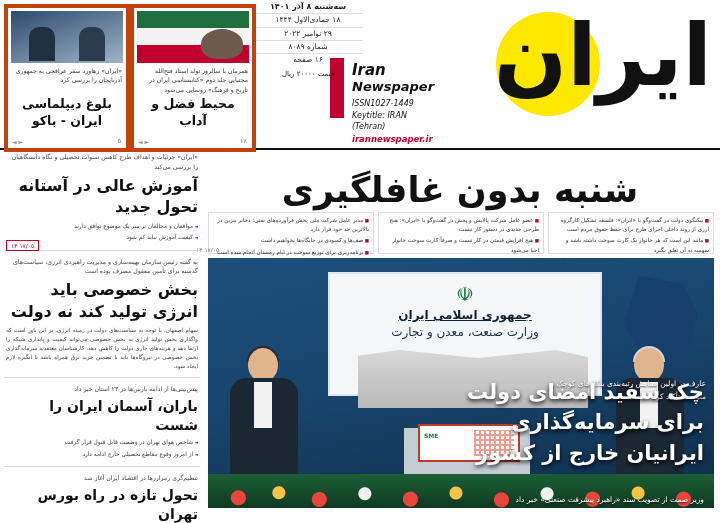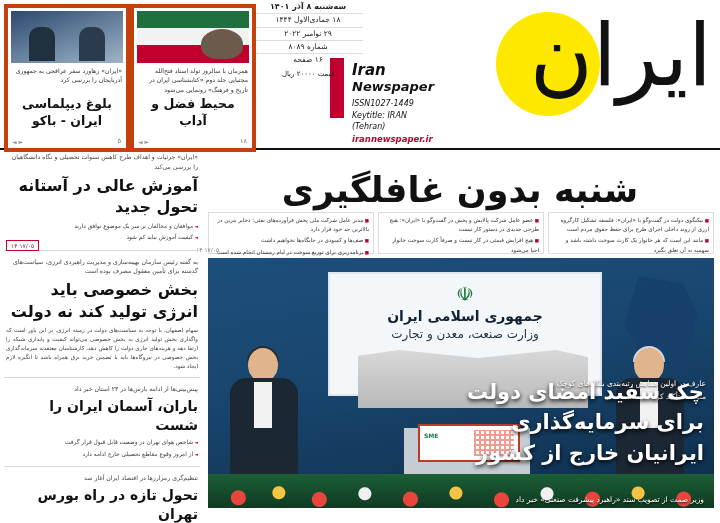--- a/index.html
+++ b/index.html
@@ -11,21 +11,21 @@
     position:relative;
     color:#111;
   }
   .page{position:relative;width:720px;height:523px;overflow:hidden;}
 
   
   .masthead{position:absolute;top:0;left:0;width:720px;height:148px;background:#fff;border-bottom:2px solid #111;}
   .logo-block{position:absolute;top:4px;right:0;width:290px;height:140px;}
   .logo-word{
     position:absolute;top:8px;right:8px;
-    font-size:86px;font-weight:normal;letter-spacing:-2px;
+    font-size:86px;font-weight:bold;letter-spacing:-2px;
     color:#111;line-height:1;
     font-family:"DejaVu Sans","Liberation Sans",sans-serif;
   }
   .logo-sun{
     position:absolute;top:8px;right:120px;
     width:104px;height:104px;border-radius:50%;
     background:#ffe800;
   }
   .sub-block{
     position:absolute;top:62px;left:352px;width:90px;
@@ -92,21 +92,21 @@
   .code-badge{position:absolute;top:246px;left:196px;font-size:6px;color:#777;}
 
   
   .mainphoto{position:absolute;top:258px;left:208px;width:506px;height:250px;overflow:hidden;background:#0d2b4a;}
   .stagebg{position:absolute;inset:0;background:linear-gradient(170deg,#1d4f7c 0%,#18456d 45%,#0e2c49 100%);}
   .banner-board{
     position:absolute;top:14px;left:120px;width:270px;height:120px;
     background:#f4f7fa;border:2px solid #dfe6ec;text-align:center;
   }
   .banner-board .emblem{margin-top:8px;font-size:20px;color:#1e7a3c;}
-  .banner-board .l1{font-size:14px;font-weight:bold;color:#123;margin-top:2px;}
+  .banner-board .l1{font-size:12px;font-weight:bold;color:#123;margin-top:2px;text-decoration:underline;}
   .banner-board .l2{font-size:12px;color:#234;margin-top:3px;}
   .map-motif{position:absolute;top:18px;right:16px;width:74px;height:96px;background:#16406b;clip-path:polygon(20% 0,80% 8%,100% 40%,78% 100%,30% 92%,0 50%);opacity:.85;}
   .cloth{
     position:absolute;top:92px;left:150px;width:230px;height:58px;
     background:linear-gradient(180deg,#d8d8d8,#b9b9b9);
     clip-path:polygon(0 10%,18% 0,52% 14%,86% 0,100% 12%,100% 100%,0 100%);
   }
   .pedestal{position:absolute;bottom:24px;left:196px;width:126px;height:56px;background:#c5ccd2;}
   .plaque{position:absolute;bottom:46px;left:210px;width:98px;height:34px;background:#fff;border:2px solid #c0392b;}
   .plaque .dots{position:absolute;top:4px;right:4px;width:40px;height:26px;background:

